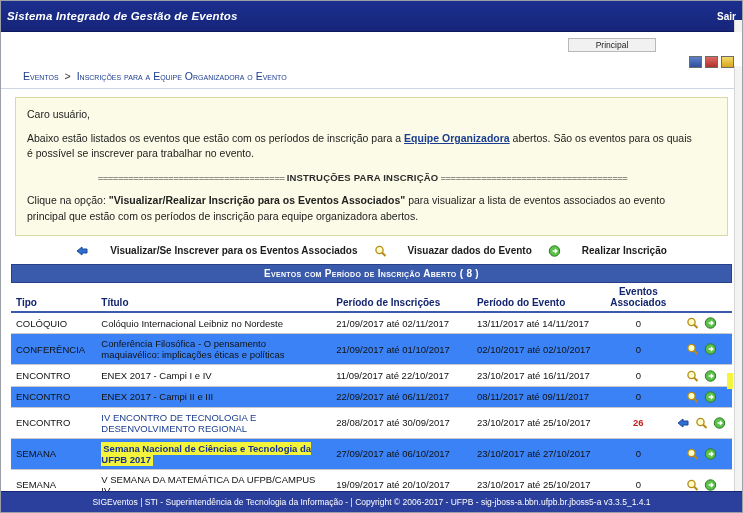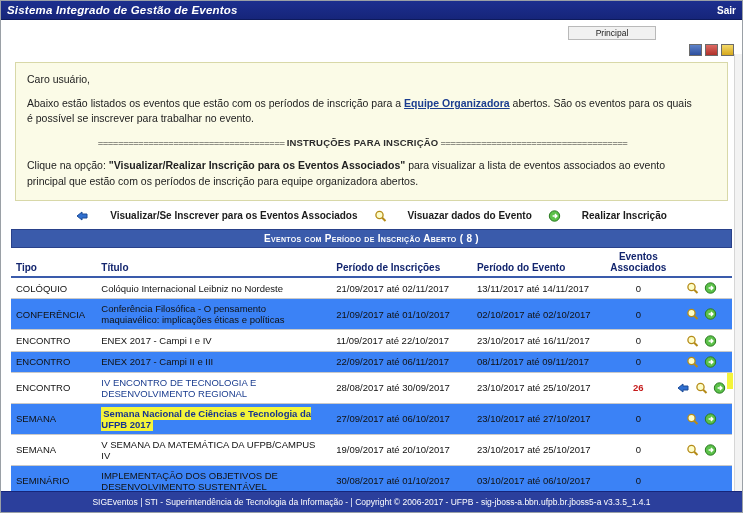--- a/index.html
+++ b/index.html
@@ -10,21 +10,21 @@
   }
   #page {
     width: 743px; height: 513px;
     position: relative;
     overflow: hidden;
     background: #ffffff;
     border: 1px solid #9aa0a6;
   }
   
   .titlebar {
-    height: 19px;
+    height: 31px;
     background: linear-gradient(#1c2f8f, #16257a);
     border-bottom: 1px solid #0d1a5c;
     display: flex;
     align-items: center;
     justify-content: space-between;
     padding: 0 6px;
   }
   .titlebar .apptitle {
     color: #ffffff;
     font-size: 11.5px;
@@ -203,20 +203,25 @@
 
   <div class="topstrip">
     <div class="principal-box">Principal</div>
     <div class="iconstrip">
       <span class="mini-icon mi-blue"></span>
       <span class="mini-icon mi-red"></span>
       <span class="mini-icon mi-yellow"></span>
     </div>
   </div>
 
+  <div class="breadcrumb sc">
+    <a>Eventos</a>
+    <span class="crumb-sep">&gt;</span>
+    <span class="crumb-current">Inscrições para a Equipe Organizadora o Evento</span>
+  </div>
 
   <div class="infopanel">
     <p>Caro usuário,</p>
     <p><span>Abaixo estão listados os eventos que estão com os períodos de inscrição para a </span><span class="link-b">Equipe Organizadora</span><span> abertos. São os eventos para os quais é possível se inscrever para trabalhar no evento.</span></p>
     <div class="ruleline"><span>=====================================</span> <span class="rl-title">INSTRUÇÕES PARA INSCRIÇÃO</span> <span>=====================================</span></div>
     <p><span>Clique na opção: </span><b>"Visualizar/Realizar Inscrição para os Eventos Associados"</b><span> para visualizar a lista de eventos associados ao evento principal que estão com os períodos de inscrição para equipe organizadora abertos.</span></p>
   </div>
 
   <div class="legend">
     <span class="li">

